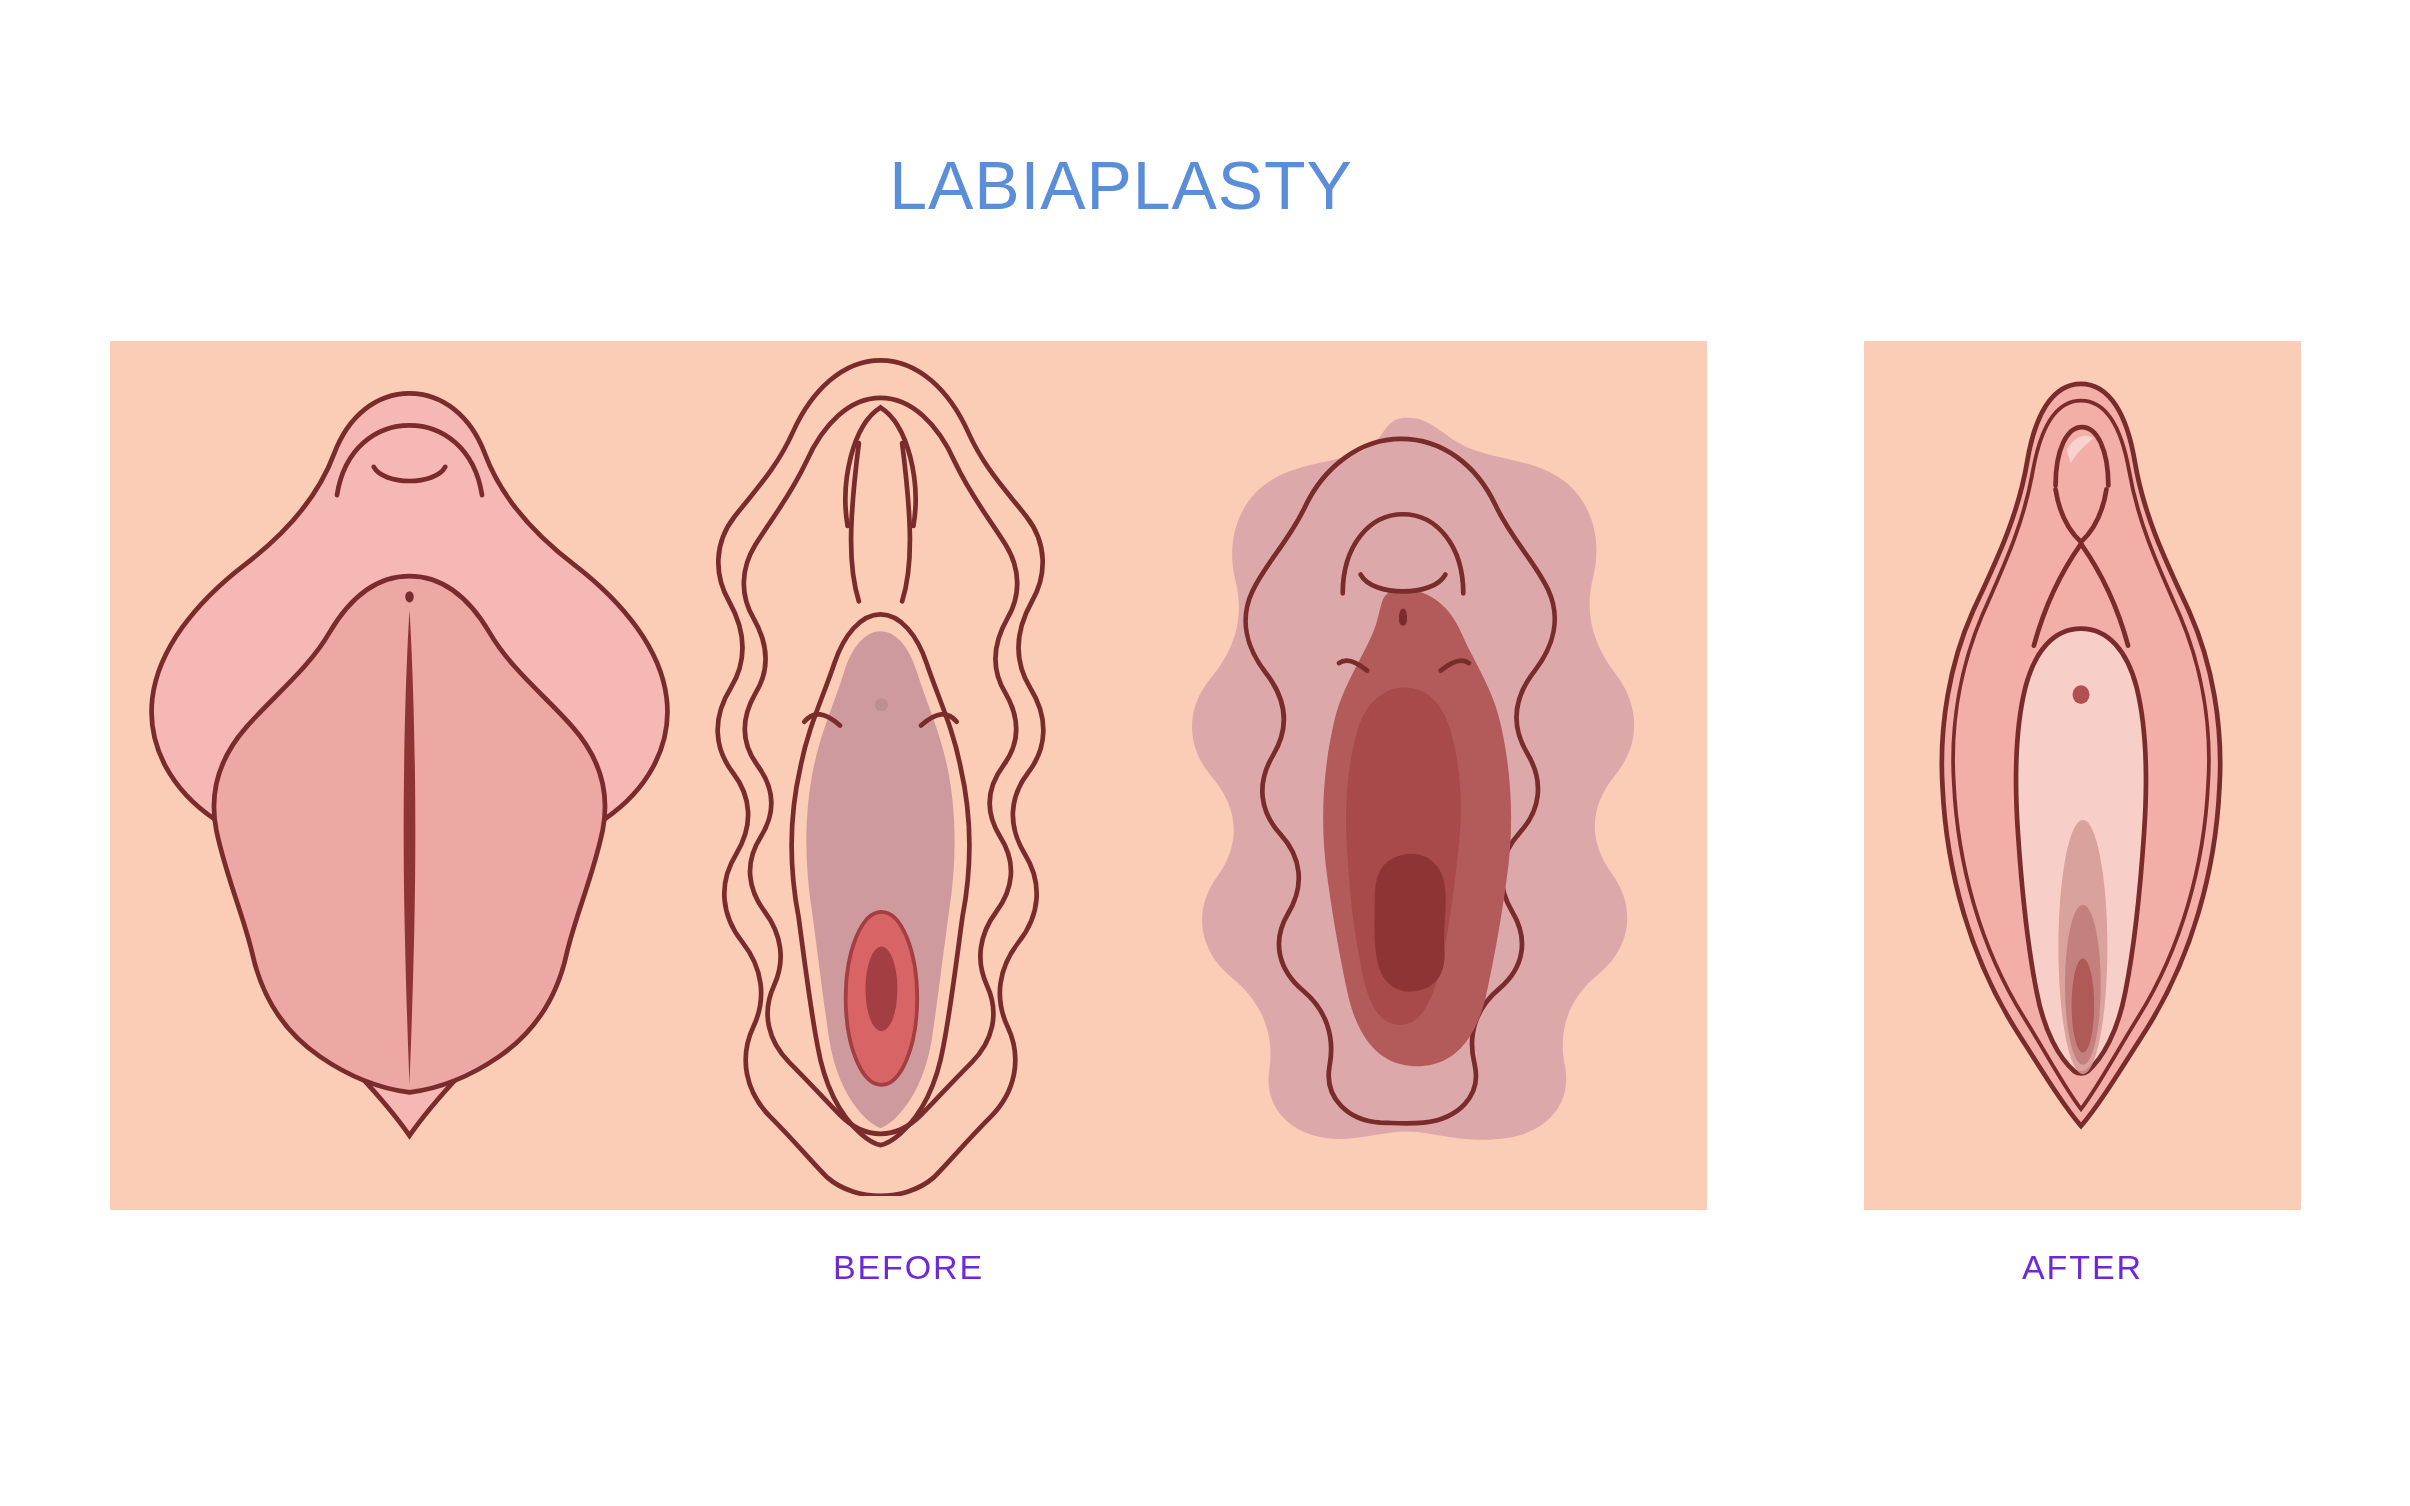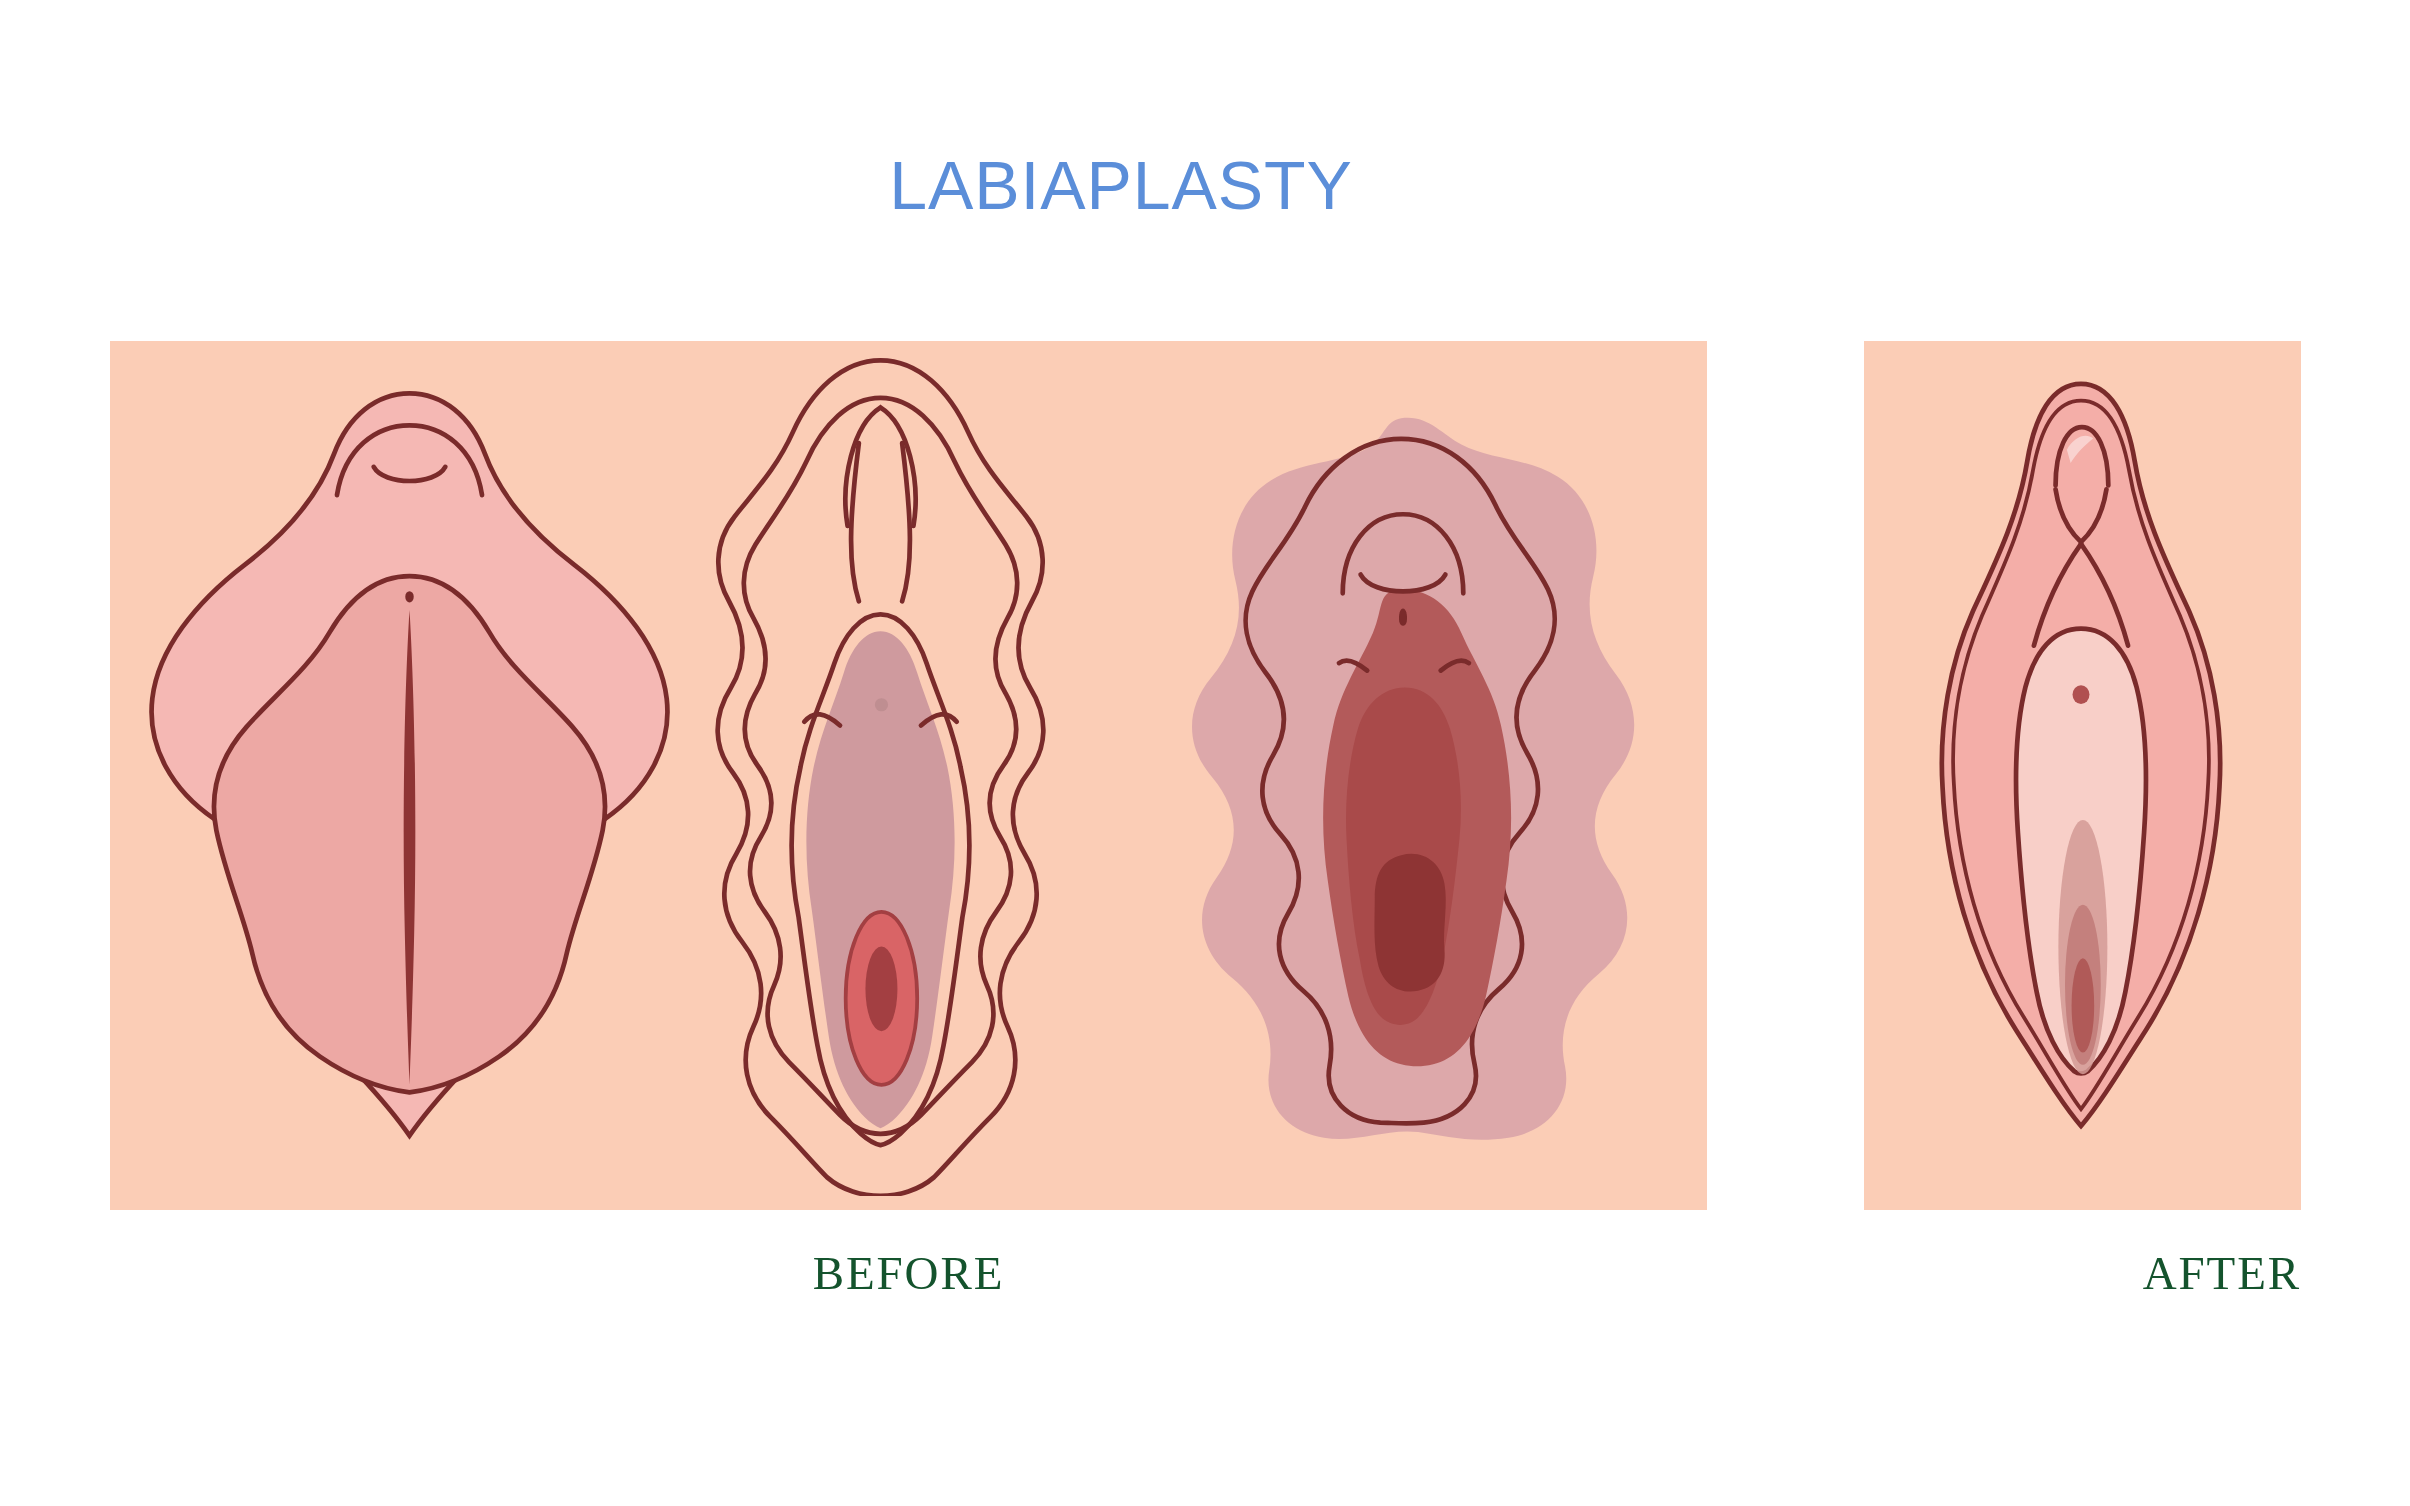--- a/index.html
+++ b/index.html
@@ -47,38 +47,37 @@
     left: 1864px;
     top: 341px;
     width: 437px;
     height: 869px;
   }
 
   
   .caption {
     position: absolute;
     text-align: center;
-    font-size: 47px;
+    font-size: 34px;
     font-weight: 400;
     letter-spacing: 1.9px;
-    color: #14532d;
-    font-family: Liberation Serif, serif;
+    color: #6d28d9;
+    font-family: Liberation Sans, sans-serif;
     line-height: 1;
     user-select: none;
   }
   #caption-before {
     left: 110px;
     top: 1250px;
     width: 1597px;
   }
   #caption-after {
     left: 1864px;
     top: 1250px;
     width: 437px;
-    text-align: right;
   }
 
   
   .figure {
     position: absolute;
   }
   #figure-normal-vulva   { left: 141px;  top: 367px;  width: 537px;  height: 829px; }
   #figure-enlarged-labia { left: 697px;  top: 348px;  width: 367px;  height: 847px; }
   #figure-hypertrophy    { left: 1158px; top: 405px;  width: 490px;  height: 744px; }
   #figure-after-result   { left: 1935px; top: 363px;  width: 292px;  height: 829px; }

